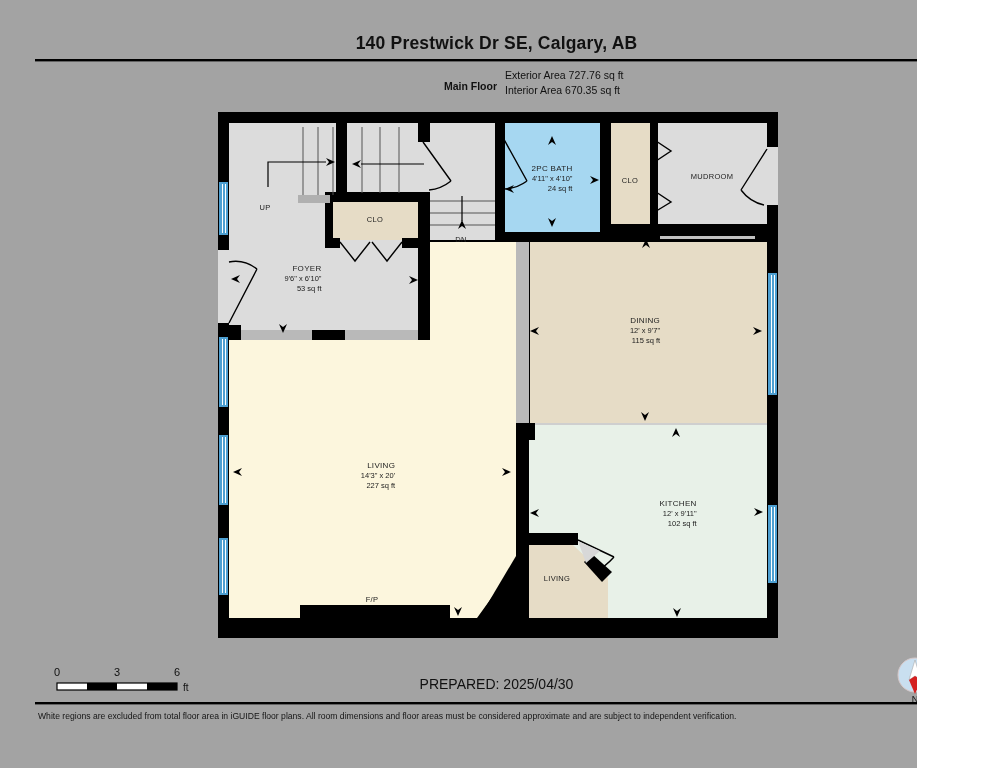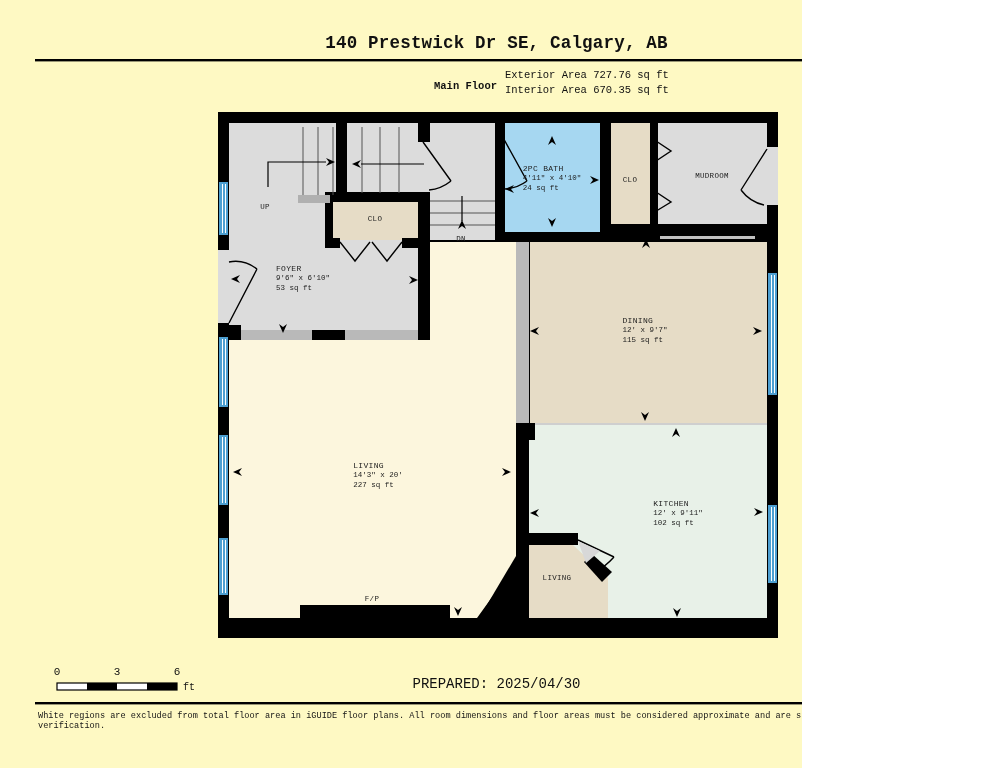--- a/index.html
+++ b/index.html
@@ -1,24 +1,24 @@
 <!DOCTYPE html>
 <html><head>
 <meta charset="utf-8">
 <style>
   html,body{margin:0;padding:0;background:#fff;}
-  .page{position:relative;width:802px;height:768px;background:#fef9c3;overflow:hidden;
-        font-family:Liberation Mono, monospace;color:#111;}
+  .page{position:relative;width:917px;height:768px;background:#a3a3a3;overflow:hidden;
+        font-family:Liberation Sans, sans-serif;color:#111;}
   .abs{position:absolute;}
   .title{top:33px;left:0;width:993px;text-align:center;font-size:17.5px;font-weight:bold;letter-spacing:.2px;}
   .floor-label{left:0;top:69px;width:497px;text-align:right;font-size:10.5px;font-weight:bold;margin-top:11px;}
   .area-line1{left:505px;top:69px;font-size:10.5px;}
   .area-line2{left:505px;top:84px;font-size:10.5px;}
   .plan-svg{position:absolute;left:0;top:0;width:993px;height:768px;}
-  .rl{position:absolute;transform:translateX(-50%);text-align:left;white-space:nowrap;color:#1c1c1c;}
+  .rl{position:absolute;transform:translateX(-50%);text-align:right;white-space:nowrap;color:#1c1c1c;}
   .rn{font-size:8px;line-height:10px;letter-spacing:.3px;}
   .rd{font-size:7.5px;line-height:9.5px;}
   .sl{position:absolute;transform:translateX(-50%);font-size:7.5px;letter-spacing:.3px;color:#1c1c1c;white-space:nowrap;}
   .tick{position:absolute;transform:translateX(-50%);font-size:11px;color:#111;}
   .ft-unit{position:absolute;font-size:10px;color:#111;text-align:center;}
   .prepared{left:0;top:676px;width:993px;text-align:center;font-size:14px;}
   .north{left:915px;top:694px;transform:translateX(-50%);font-size:9px;}
   .disclaimer{left:38px;top:711px;width:930px;font-size:8.6px;color:#151515;}
 </style>
 </head>

